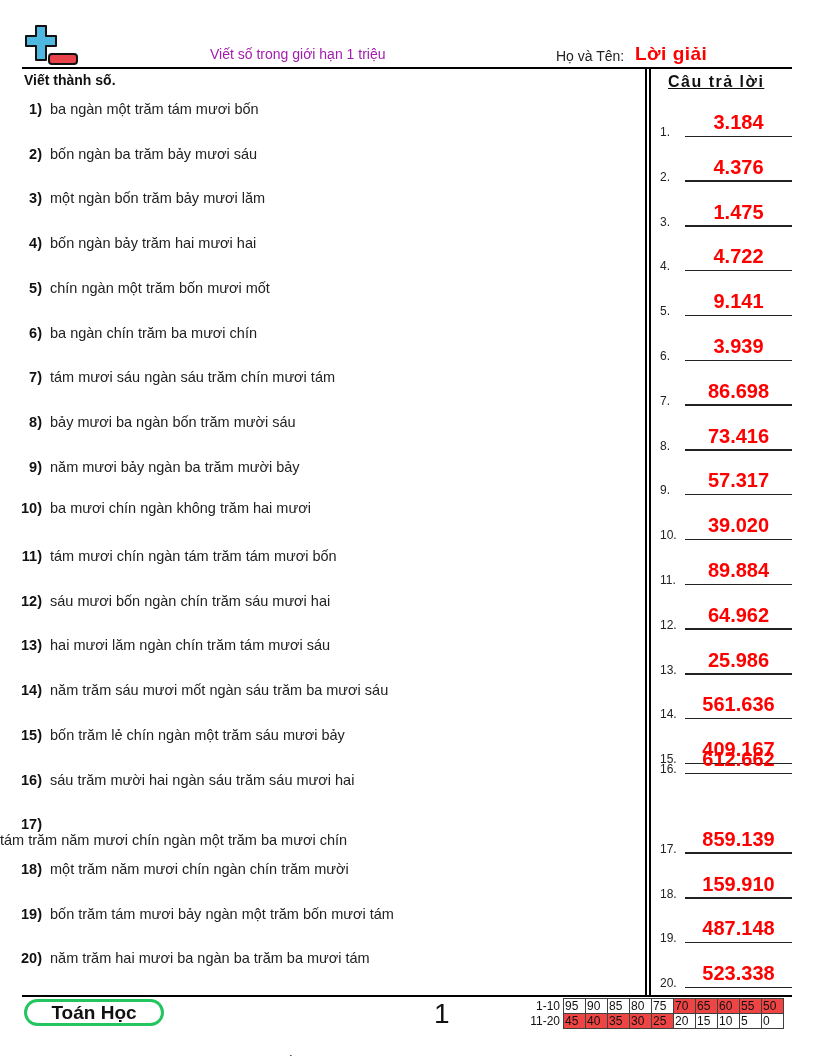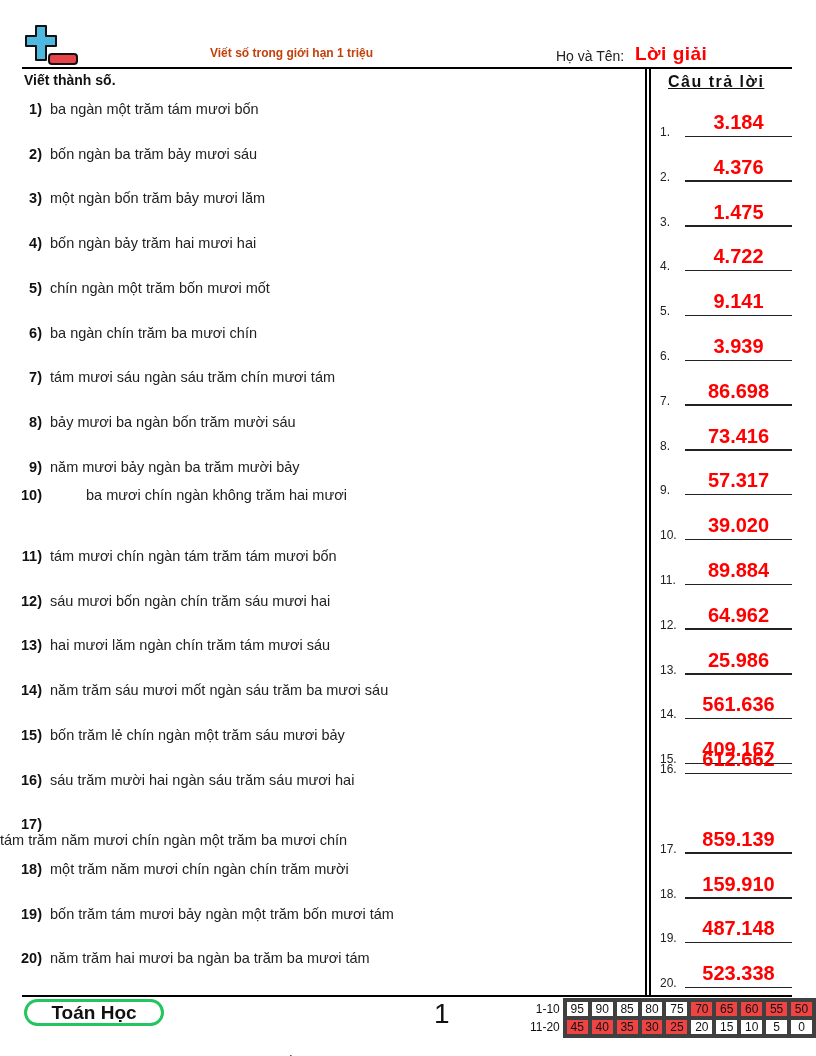--- a/index.html
+++ b/index.html
@@ -1,38 +1,38 @@
 <!DOCTYPE html>
 <html><head>
 <meta charset="utf-8">
 <style>
   html, body { margin:0; padding:0; background:#fff; }
   body { width:816px; height:1056px; position:relative; font-family:"Liberation Sans", sans-serif; color:#111; overflow:hidden; }
   .logo { position:absolute; left:22px; top:24px; width:58px; height:42px; }
-  .title { position:absolute; left:210px; top:46px; font-size:12px; color:#c2410c;font-weight:bold; }
+  .title { position:absolute; left:210px; top:46px; font-size:14px; color:#a21caf; }
   .name-label { position:absolute; left:556px; top:48px; font-size:14px; color:#222; }
   .name-value { position:absolute; left:635px; top:43px; font-size:19px; font-weight:bold; color:#f00; letter-spacing:0.5px; }
   .top-rule { position:absolute; left:22px; top:67px; width:770px; height:2px; background:#000; }
   .instructions { position:absolute; left:24px; top:72px; font-size:14px; font-weight:bold; }
   .divider { position:absolute; left:645px; top:69px; width:6px; height:927px; border-left:2px solid #000; border-right:2px solid #000; box-sizing:border-box; }
   .answer-head { position:absolute; left:668px; top:73px; font-size:16px; font-weight:bold; text-decoration:underline; letter-spacing:1.5px; }
   .question { position:absolute; left:0; font-size:14.5px; display:flex; }
   .qnum { width:50px; text-align:right; font-weight:bold; padding-right:8px; box-sizing:border-box; }
   .qtext { color:#222; }
   .answer { position:absolute; left:658px; width:134px; height:30px; }
   .anum { position:absolute; left:2px; bottom:0; font-size:12px; color:#222; }
   .aline { position:absolute; left:27px; right:0; bottom:2px; height:1.5px; background:#222; }
   .aval { position:absolute; left:27px; right:0; bottom:5px; text-align:center; font-size:20px; font-weight:bold; color:#f00; }
   .bottom-rule { position:absolute; left:22px; top:995px; width:770px; height:2px; background:#000; }
   .brand { position:absolute; left:24px; top:999px; width:140px; height:27px; background:#22c55e; border-radius:14px; }
   .brand-inner { position:absolute; left:3px; top:3px; right:3px; bottom:3px; background:#fff; border-radius:12px; text-align:center; font-size:19px; font-weight:bold; line-height:21px; }
   .site { position:absolute; left:174px; top:1053px; font-size:14px; color:#222; }
   .page-num { position:absolute; left:434px; top:998px; font-size:28px; }
   .score { position:absolute; left:525px; top:998px; border-collapse:collapse; font-size:12px; }
-  .score td { border:4px solid #404040; width:19px; height:14px; text-align:center; padding:0 1px; line-height:14px; }
+  .score td { border:1px solid #404040; width:19px; height:14px; padding:0 1px; line-height:14px; }
   .score td.lbl { border:none; text-align:right; padding-right:3px; width:34px; }
   .score td.hl { background:#ef4444; }
 </style>
 </head>
 <body>
 
 <svg class="logo" viewBox="0 0 58 42">
   <path d="M14 2 h10 v10 h10 v10 h-10 v14 h-10 v-14 h-10 v-10 h10 z" fill="#4fb8e0" stroke="#111" stroke-width="2" stroke-linejoin="round"></path>
   <rect x="27" y="30" width="28" height="10" rx="3" fill="#e8424a" stroke="#111" stroke-width="2"></rect>
 </svg>
@@ -76,21 +76,21 @@
       <span class="qtext">tám mươi sáu ngàn sáu trăm chín mươi tám</span>
     </div>
     <div class="question" style="top: 413.9px;">
       <span class="qnum">8)</span>
       <span class="qtext">bảy mươi ba ngàn bốn trăm mười sáu</span>
     </div>
     <div class="question" style="top: 458.6px;">
       <span class="qnum">9)</span>
       <span class="qtext">năm mươi bảy ngàn ba trăm mười bảy</span>
     </div>
-    <div class="question" style="top: 487px; gap: 36px;">
+    <div class="question" style="top: 500px;">
       <span class="qnum">10)</span>
       <span class="qtext">ba mươi chín ngàn không trăm hai mươi</span>
     </div>
     <div class="question" style="top: 548px;">
       <span class="qnum">11)</span>
       <span class="qtext">tám mươi chín ngàn tám trăm tám mươi bốn</span>
     </div>
     <div class="question" style="top: 592.7px;">
       <span class="qnum">12)</span>
       <span class="qtext">sáu mươi bốn ngàn chín trăm sáu mươi hai</span>

